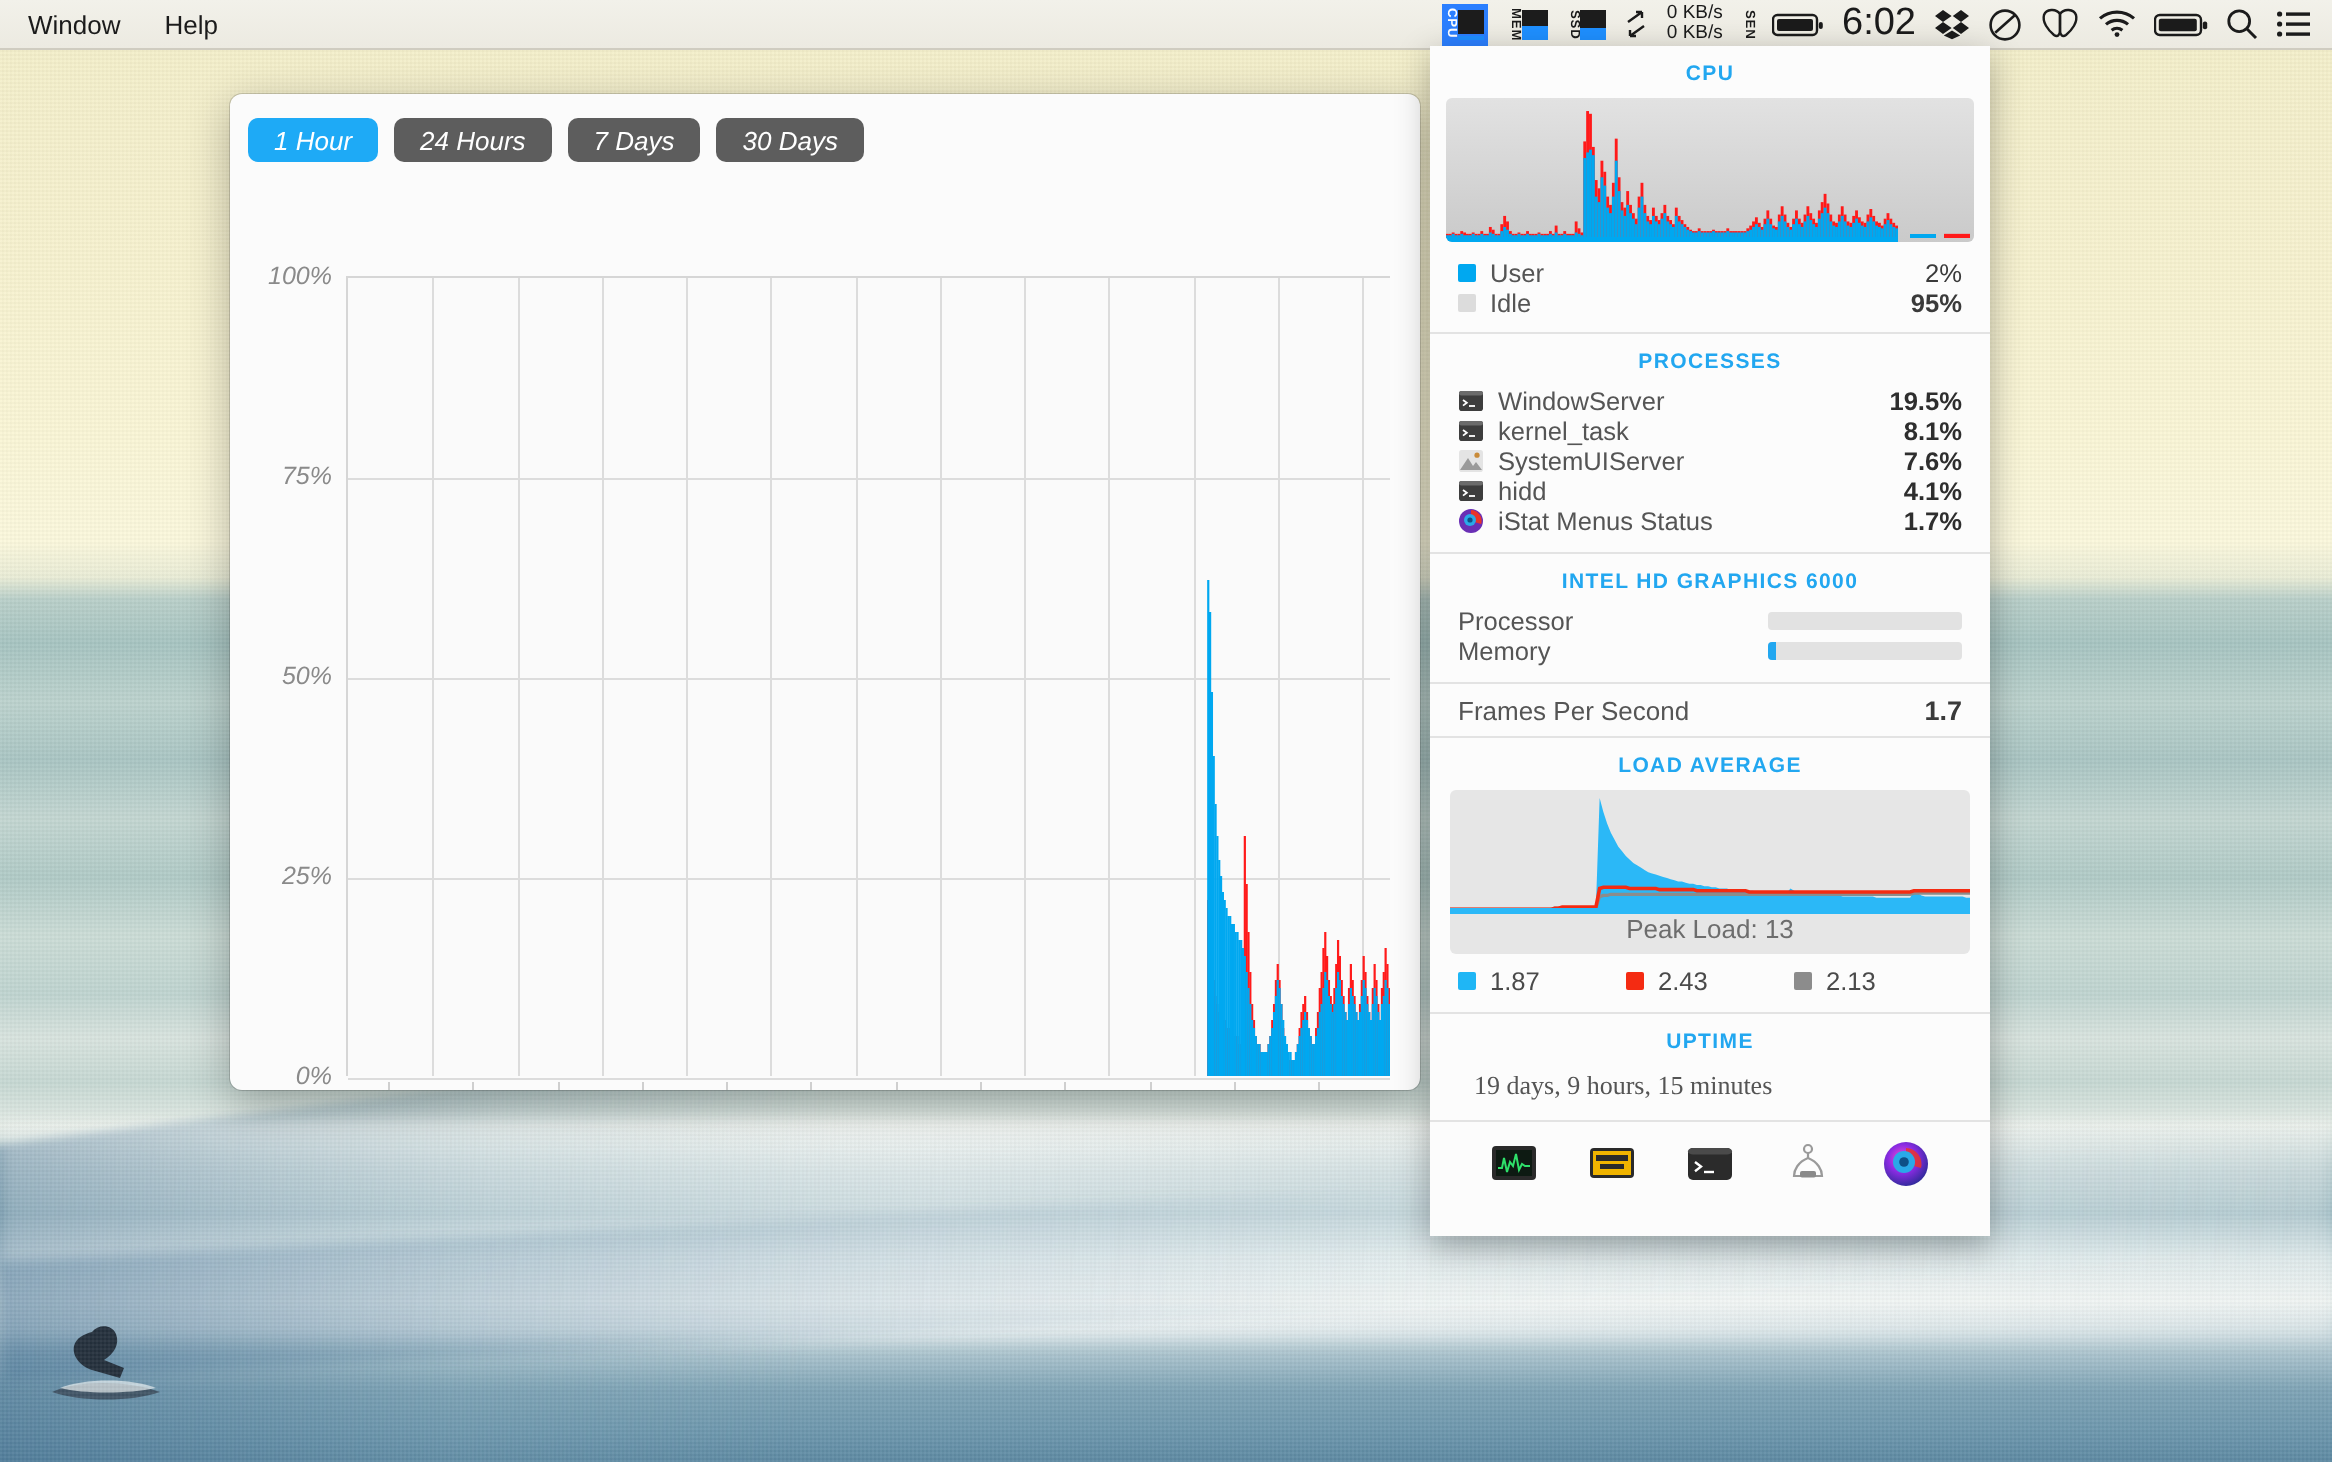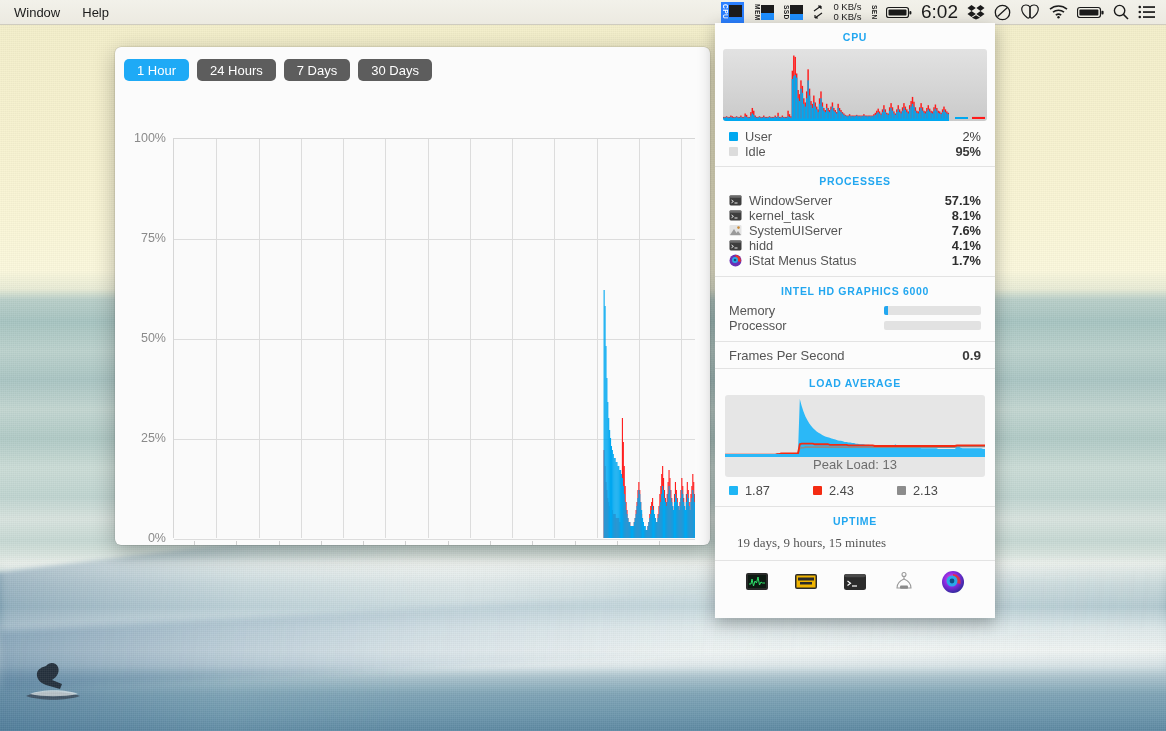--- a/index.html
+++ b/index.html
@@ -102,20 +102,21 @@
   .icn { display: inline-flex; align-items: center; justify-content: center; }
 
   
   #graph-window {
     position: absolute; left: 115px; top: 47px; width: 595px; height: 498px;
     background: #fbfbfb;
     border-radius: 6px;
     box-shadow: 0 6px 22px rgba(0,0,0,.28), 0 0 0 .5px rgba(0,0,0,.16);
     z-index: 20;
     overflow: hidden;
+    font-style: italic;
   }
   #range-tabs { display: flex; gap: 8px; padding: 12px 0 0 9px; }
   .range-btn {
     height: 22px; border-radius: 5px;
     font-size: 13px; color: #fff;
     display: flex; align-items: center; justify-content: center;
     padding: 0 13px;
     background: #5d5d5d;
     cursor: default;
     user-select: none;
@@ -958,21 +959,21 @@
       <div class="proc-row">
         <span class="proc-icon">
           <svg width="13" height="13" viewBox="0 0 13 13">
             <rect x="0.5" y="1.5" width="12" height="10" rx="1.4" fill="#3d3d3d"></rect>
             <rect x="0.5" y="1.5" width="12" height="2.2" rx="1.2" fill="#6b6b6b"></rect>
             <path d="M2.5 6 L4.4 7.4 L2.5 8.8" stroke="#fff" stroke-width=".9" fill="none"></path>
             <line x1="5.5" y1="9" x2="8.5" y2="9" stroke="#fff" stroke-width=".9"></line>
           </svg>
         </span>
         <span class="proc-name">WindowServer</span>
-        <span class="proc-val">57.1%</span>
+        <span class="proc-val">19.5%</span>
       </div>
       <div class="proc-row">
         <span class="proc-icon">
           <svg width="13" height="13" viewBox="0 0 13 13">
             <rect x="0.5" y="1.5" width="12" height="10" rx="1.4" fill="#3d3d3d"></rect>
             <rect x="0.5" y="1.5" width="12" height="2.2" rx="1.2" fill="#6b6b6b"></rect>
             <path d="M2.5 6 L4.4 7.4 L2.5 8.8" stroke="#fff" stroke-width=".9" fill="none"></path>
             <line x1="5.5" y1="9" x2="8.5" y2="9" stroke="#fff" stroke-width=".9"></line>
           </svg>
         </span>
@@ -1013,36 +1014,36 @@
         </span>
         <span class="proc-name">iStat Menus Status</span>
         <span class="proc-val">1.7%</span>
       </div>
     </div>
   <div style="height:8px"></div>
   <div class="hr"></div>
 
   <div class="sect-title">INTEL HD GRAPHICS 6000</div>
   <div class="gpu-row">
+    <span class="gpu-lbl">Processor</span>
+    <span class="gpu-bar">
+        <span class="gpu-fill" id="gpu-proc-fill" style="width: 0%;"></span>
+      </span>
+  </div>
+  <div class="gpu-row">
     <span class="gpu-lbl">Memory</span>
     <span class="gpu-bar">
         <span class="gpu-fill" id="gpu-mem-fill" style="width: 4%;"></span>
       </span>
   </div>
-  <div class="gpu-row">
-    <span class="gpu-lbl">Processor</span>
-    <span class="gpu-bar">
-        <span class="gpu-fill" id="gpu-proc-fill" style="width: 0%;"></span>
-      </span>
-  </div>
   <div style="height:8px"></div>
   <div class="hr"></div>
   <div class="row" style="height:26px">
     <span class="lbl" style="font-size:13px">Frames Per Second</span>
-    <span class="val" style="font-size:13.5px;font-weight:600">0.9</span>
+    <span class="val" style="font-size:13.5px;font-weight:600">1.7</span>
   </div>
   <div class="hr"></div>
 
   <div class="sect-title">LOAD AVERAGE</div>
   <div id="load-graph">
     <svg id="load-svg" viewBox="0 0 260 82" preserveAspectRatio="none" width="100%" height="100%">
         <path d="M0 62 L0.00 60.26 L1.87 60.26 L3.74 60.26 L5.61 60.26 L7.48 60.26 L9.35 60.26 L11.22 60.26 L13.09 60.26 L14.96 60.26 L16.83 60.26 L18.71 60.26 L20.58 60.26 L22.45 60.26 L24.32 60.26 L26.19 60.26 L28.06 60.26 L29.93 60.26 L31.80 60.26 L33.67 60.26 L35.54 60.26 L37.41 60.26 L39.28 60.26 L41.15 60.26 L43.02 60.26 L44.89 60.26 L46.76 60.26 L48.63 60.26 L50.50 60.26 L52.37 59.68 L54.24 59.10 L56.12 58.52 L57.99 58.52 L59.86 58.52 L61.73 58.52 L63.60 58.52 L65.47 58.52 L67.34 58.52 L69.21 58.52 L71.08 58.52 L72.95 58.52 L74.82 4.00 L76.69 10.96 L78.56 16.76 L80.43 21.40 L82.30 24.88 L84.17 28.36 L86.04 30.68 L87.91 33.00 L89.78 34.74 L91.65 36.48 L93.53 37.64 L95.40 38.80 L97.27 39.96 L99.14 41.12 L101.01 41.70 L102.88 42.28 L104.75 42.86 L106.62 43.44 L108.49 44.02 L110.36 44.60 L112.23 45.18 L114.10 45.76 L115.97 45.76 L117.84 46.34 L119.71 46.92 L121.58 46.92 L123.45 47.50 L125.32 47.50 L127.19 48.08 L129.06 48.08 L130.94 48.66 L132.81 48.66 L134.68 49.24 L136.55 49.24 L138.42 49.24 L140.29 49.82 L142.16 49.82 L144.03 49.82 L145.90 50.40 L147.77 50.40 L149.64 50.40 L151.51 50.40 L153.38 50.98 L155.25 50.98 L157.12 50.98 L158.99 50.98 L160.86 51.56 L162.73 51.56 L164.60 51.56 L166.47 51.56 L168.35 51.56 L170.22 49.24 L172.09 50.40 L173.96 51.56 L175.83 52.14 L177.70 52.14 L179.57 52.14 L181.44 52.14 L183.31 52.72 L185.18 52.72 L187.05 52.72 L188.92 52.72 L190.79 52.72 L192.66 52.72 L194.53 52.72 L196.40 53.30 L198.27 53.30 L200.14 53.30 L202.01 53.30 L203.88 53.30 L205.76 53.30 L207.63 53.30 L209.50 53.30 L211.37 53.30 L213.24 53.88 L215.11 53.88 L216.98 53.88 L218.85 53.88 L220.72 53.88 L222.59 53.88 L224.46 53.88 L226.33 53.88 L228.20 53.88 L230.07 53.88 L231.94 50.40 L233.81 51.56 L235.68 52.72 L237.55 53.30 L239.42 53.30 L241.29 53.30 L243.17 53.30 L245.04 53.30 L246.91 53.30 L248.78 53.30 L250.65 53.30 L252.52 53.30 L254.39 53.30 L256.26 53.30 L258.13 53.88 L260.00 53.88 L260 62 Z" fill="#2bb8f7"></path>
         <path d="M0 62 L0.00 59.68 L1.87 59.68 L3.74 59.68 L5.61 59.68 L7.48 59.68 L9.35 59.68 L11.22 59.68 L13.09 59.68 L14.96 59.68 L16.83 59.68 L18.71 59.68 L20.58 59.68 L22.45 59.68 L24.32 59.68 L26.19 59.68 L28.06 59.68 L29.93 59.68 L31.80 59.68 L33.67 59.68 L35.54 59.68 L37.41 59.68 L39.28 59.68 L41.15 59.68 L43.02 59.68 L44.89 59.68 L46.76 59.68 L48.63 59.68 L50.50 59.68 L52.37 59.10 L54.24 59.10 L56.12 59.10 L57.99 59.10 L59.86 59.10 L61.73 59.10 L63.60 59.10 L65.47 59.10 L67.34 59.10 L69.21 59.10 L71.08 59.10 L72.95 59.10 L74.82 53.30 L76.69 52.72 L78.56 52.72 L80.43 52.14 L82.30 52.14 L84.17 52.14 L86.04 52.14 L87.91 52.14 L89.78 52.14 L91.65 52.14 L93.53 52.14 L95.40 52.14 L97.27 52.14 L99.14 52.14 L101.01 52.14 L102.88 52.14 L104.75 52.14 L106.62 52.14 L108.49 52.14 L110.36 52.14 L112.23 52.14 L114.10 52.14 L115.97 52.14 L117.84 52.14 L119.71 52.14 L121.58 52.14 L123.45 52.14 L125.32 52.14 L127.19 52.14 L129.06 52.14 L130.94 52.14 L132.81 52.14 L134.68 52.14 L136.55 52.14 L138.42 52.14 L140.29 52.14 L142.16 52.14 L144.03 52.14 L145.90 52.14 L147.77 52.14 L149.64 52.14 L151.51 52.14 L153.38 52.14 L155.25 52.14 L157.12 52.14 L158.99 52.14 L160.86 52.14 L162.73 52.14 L164.60 52.14 L166.47 52.14 L168.35 52.14 L170.22 52.14 L172.09 52.14 L173.96 52.14 L175.83 52.14 L177.70 52.14 L179.57 52.14 L181.44 52.14 L183.31 52.14 L185.18 52.14 L187.05 52.14 L188.92 52.14 L190.79 52.14 L192.66 52.14 L194.53 52.14 L196.40 52.14 L198.27 52.14 L200.14 52.14 L202.01 52.14 L203.88 52.14 L205.76 52.14 L207.63 52.14 L209.50 52.14 L211.37 52.14 L213.24 52.14 L215.11 52.14 L216.98 52.14 L218.85 52.14 L220.72 52.14 L222.59 52.14 L224.46 52.14 L226.33 52.14 L228.20 52.14 L230.07 52.14 L231.94 51.56 L233.81 51.56 L235.68 51.56 L237.55 51.56 L239.42 51.56 L241.29 51.56 L243.17 51.56 L245.04 51.56 L246.91 51.56 L248.78 51.56 L250.65 51.56 L252.52 51.56 L254.39 51.56 L256.26 51.56 L258.13 51.56 L260.00 51.56" fill="none" stroke="#8c8c8c" stroke-width="1.6"></path>
         <path d="M0 62 L0.00 59.68 L1.87 59.68 L3.74 59.68 L5.61 59.68 L7.48 59.68 L9.35 59.68 L11.22 59.68 L13.09 59.68 L14.96 59.68 L16.83 59.68 L18.71 59.68 L20.58 59.68 L22.45 59.68 L24.32 59.68 L26.19 59.68 L28.06 59.68 L29.93 59.68 L31.80 59.68 L33.67 59.68 L35.54 59.68 L37.41 59.68 L39.28 59.68 L41.15 59.68 L43.02 59.68 L44.89 59.68 L46.76 59.68 L48.63 59.68 L50.50 59.68 L52.37 59.10 L54.24 59.10 L56.12 58.52 L57.99 58.52 L59.86 58.52 L61.73 58.52 L63.60 58.52 L65.47 58.52 L67.34 58.52 L69.21 58.52 L71.08 58.52 L72.95 58.52 L74.82 49.24 L76.69 48.66 L78.56 48.66 L80.43 48.66 L82.30 48.66 L84.17 48.66 L86.04 48.66 L87.91 48.66 L89.78 49.24 L91.65 49.24 L93.53 49.24 L95.40 49.24 L97.27 49.24 L99.14 49.24 L101.01 49.24 L102.88 49.24 L104.75 49.82 L106.62 49.82 L108.49 49.82 L110.36 49.82 L112.23 49.82 L114.10 49.82 L115.97 49.82 L117.84 49.82 L119.71 49.82 L121.58 49.82 L123.45 50.40 L125.32 50.40 L127.19 50.40 L129.06 50.40 L130.94 50.40 L132.81 50.40 L134.68 50.40 L136.55 50.40 L138.42 50.40 L140.29 50.40 L142.16 50.40 L144.03 50.40 L145.90 50.40 L147.77 50.40 L149.64 50.98 L151.51 50.98 L153.38 50.98 L155.25 50.98 L157.12 50.98 L158.99 50.98 L160.86 50.98 L162.73 50.98 L164.60 50.98 L166.47 50.98 L168.35 50.98 L170.22 50.98 L172.09 50.98 L173.96 50.98 L175.83 50.98 L177.70 50.98 L179.57 50.98 L181.44 50.98 L183.31 50.98 L185.18 50.98 L187.05 50.98 L188.92 50.98 L190.79 50.98 L192.66 50.98 L194.53 50.98 L196.40 50.98 L198.27 50.98 L200.14 50.98 L202.01 50.98 L203.88 50.98 L205.76 50.98 L207.63 50.98 L209.50 50.98 L211.37 50.98 L213.24 50.98 L215.11 50.98 L216.98 50.98 L218.85 50.98 L220.72 50.98 L222.59 50.98 L224.46 50.98 L226.33 50.98 L228.20 50.98 L230.07 50.98 L231.94 50.40 L233.81 50.40 L235.68 50.40 L237.55 50.40 L239.42 50.40 L241.29 50.40 L243.17 50.40 L245.04 50.40 L246.91 50.40 L248.78 50.40 L250.65 50.40 L252.52 50.40 L254.39 50.40 L256.26 50.40 L258.13 50.40 L260.00 50.40" fill="none" stroke="#f42b12" stroke-width="1.8"></path>
         <rect x="0" y="59" width="260" height="3" fill="#2bb8f7"></rect>

